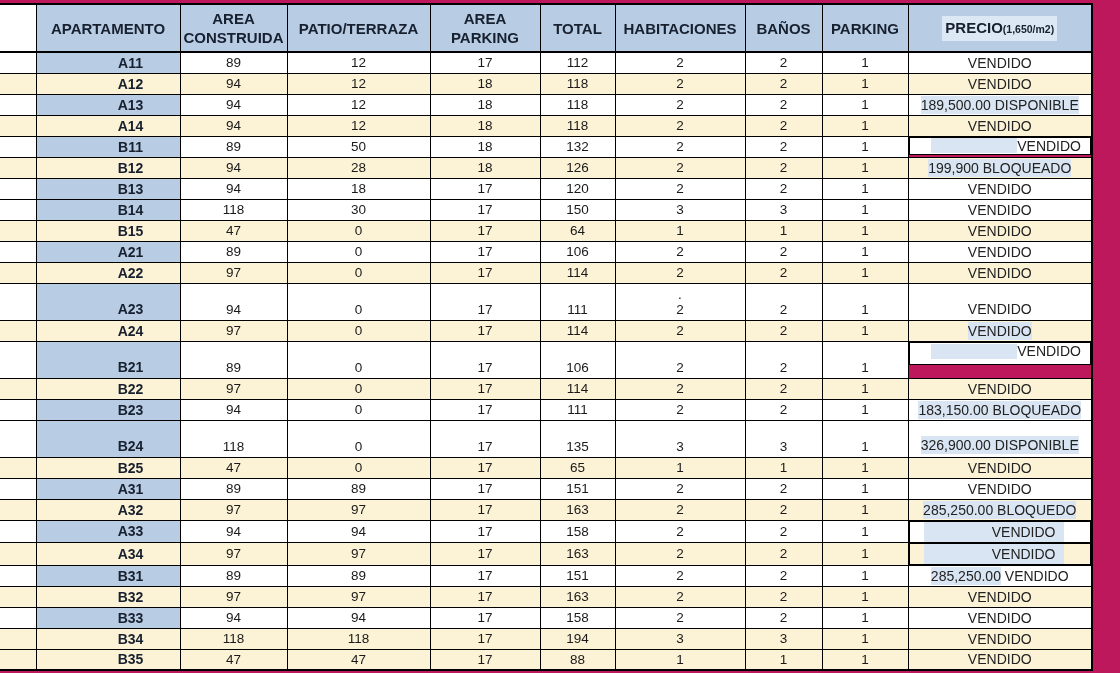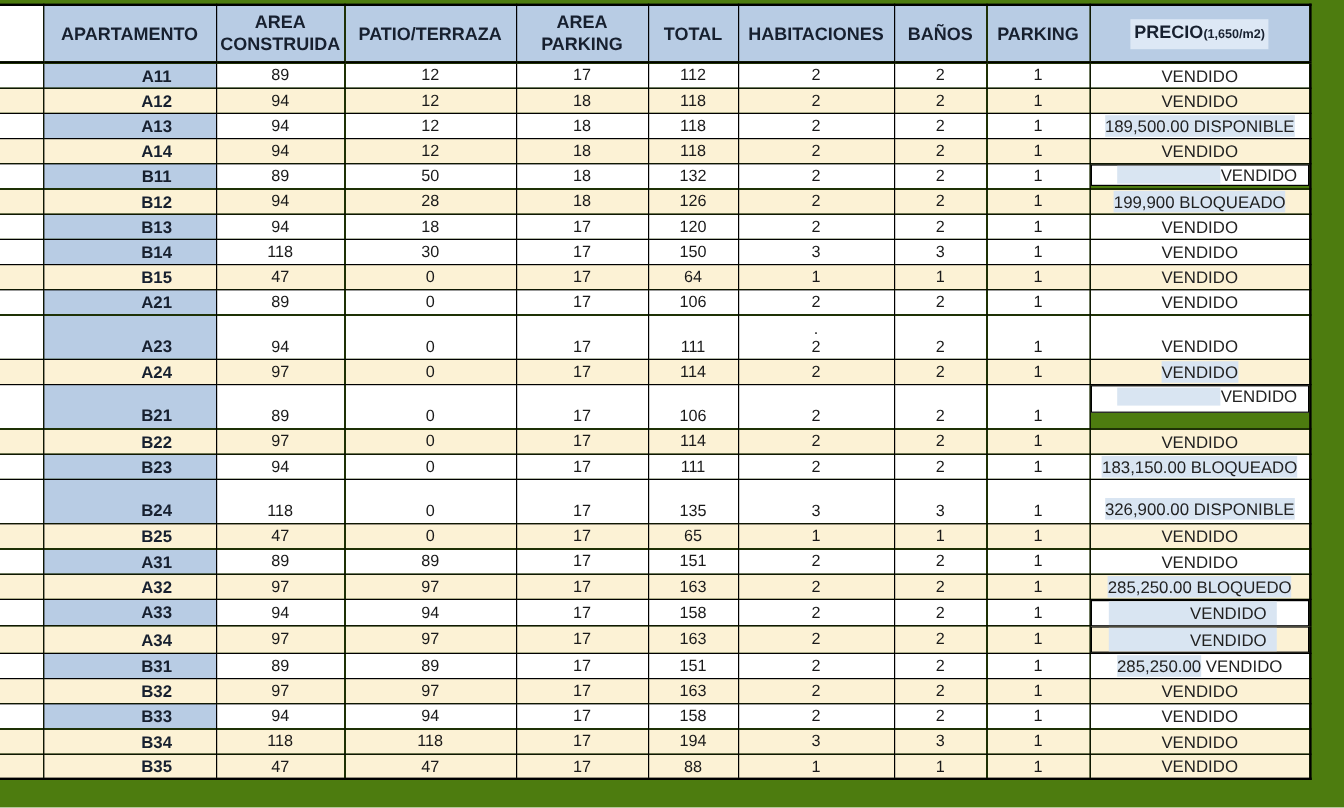--- a/index.html
+++ b/index.html
@@ -1,19 +1,19 @@
 <!DOCTYPE html>
 <html><head>
 <meta charset="utf-8">
 <style>
   html,body{margin:0;padding:0;background:#ffffff;}
   .canvas{
     position:relative;
     width:1120px;height:673px;
-    background:#4d7c0f;
+    background:#be185d;
     font-family:"Liberation Sans","DejaVu Sans",sans-serif;
     overflow:hidden;
   }
   table{
     border-collapse:collapse;
     table-layout:fixed;
     position:absolute;top:3px;left:0;
     width:1092px;
     border-top:2px solid #000;
     border-right:2px solid #000;
@@ -238,20 +238,32 @@
           <td class="name">A21</td>
           <td class="cell">89</td>
           <td class="cell">0</td>
           <td class="cell">17</td>
           <td class="cell">106</td>
           <td class="cell c-habcell">2</td>
           <td class="cell">2</td>
           <td class="cell">1</td>
           <td class="precio"><span class="status">VENDIDO</span></td>
         </tr>
+        <tr class="tint ">
+          <td class="rowhead"></td>
+          <td class="name">A22</td>
+          <td class="cell">97</td>
+          <td class="cell">0</td>
+          <td class="cell">17</td>
+          <td class="cell">114</td>
+          <td class="cell c-habcell">2</td>
+          <td class="cell">2</td>
+          <td class="cell">1</td>
+          <td class="precio"><span class="status">VENDIDO</span></td>
+        </tr>
         <tr class="tall">
           <td class="rowhead"></td>
           <td class="name">A23</td>
           <td class="cell">94</td>
           <td class="cell">0</td>
           <td class="cell">17</td>
           <td class="cell">111</td>
           <td class="cell c-habcell">.
 2</td>
           <td class="cell">2</td>

